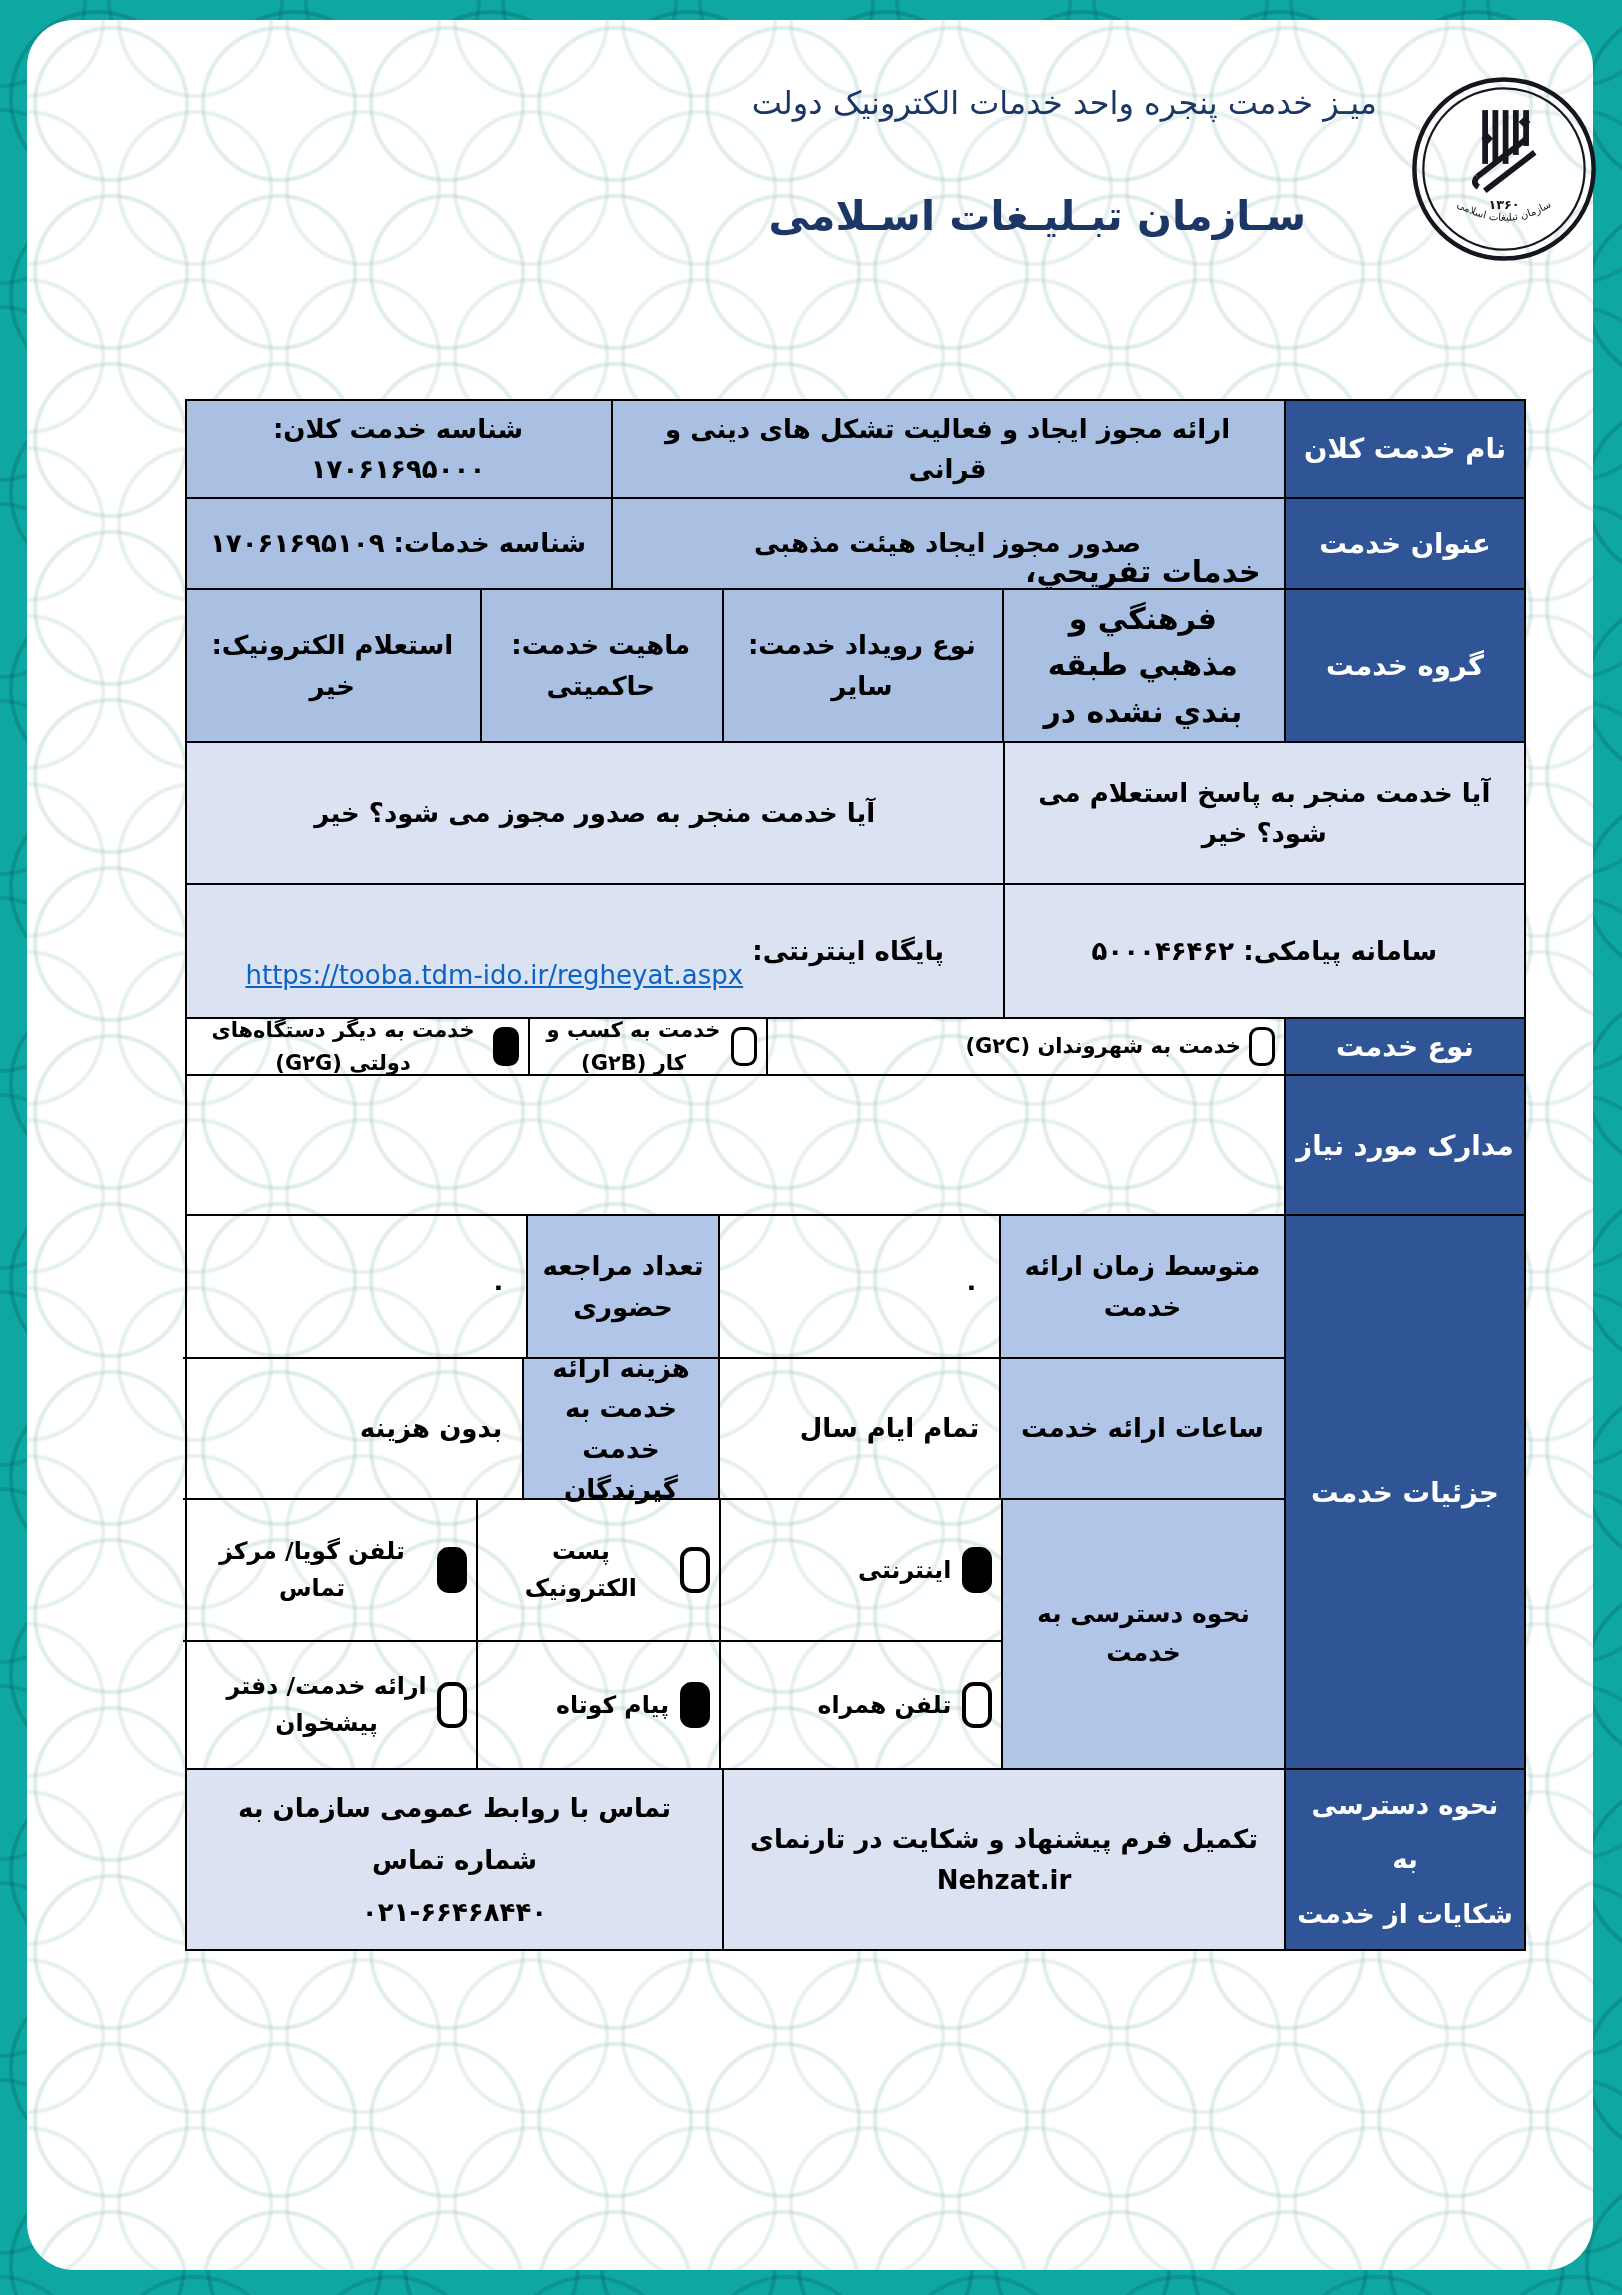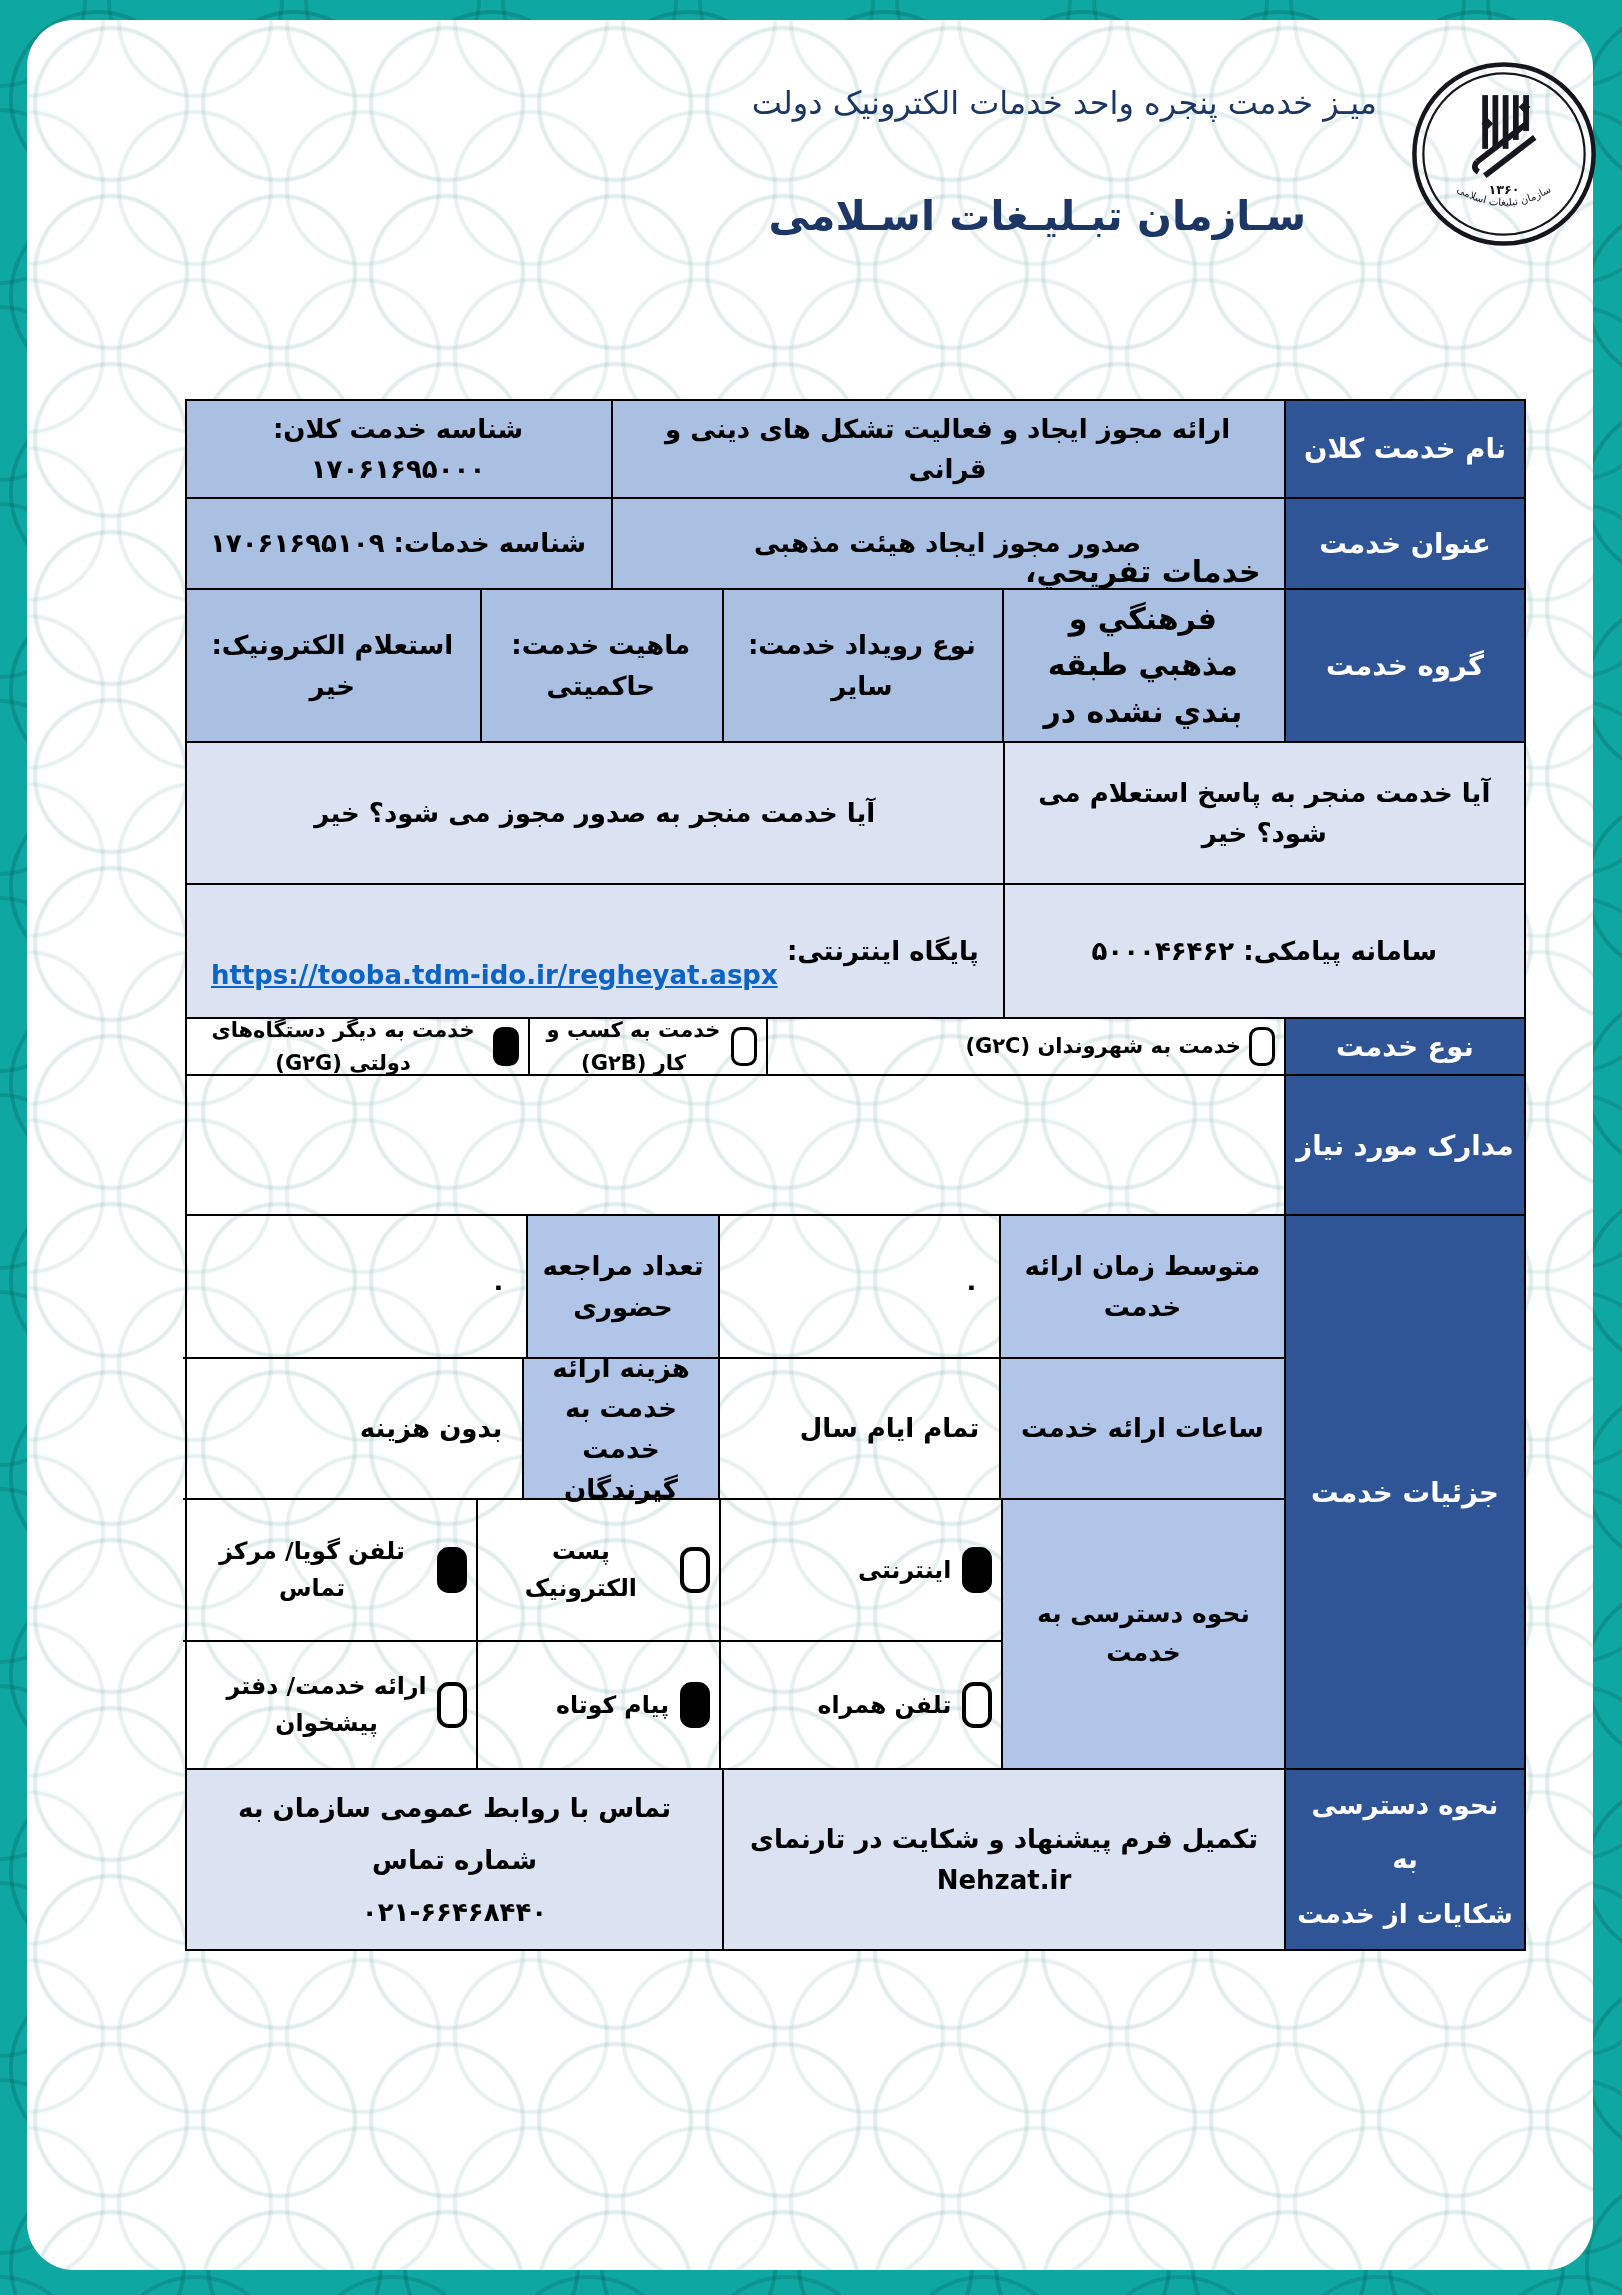--- a/index.html
+++ b/index.html
@@ -23,21 +23,21 @@
     background-position:0 0,84px 84px;
   }
   .title1{
     position:absolute;top:84px;right:245px;
     font-size:32px;font-weight:normal;color:#1c3766;letter-spacing:-0.7px;
   }
   .title2{
     position:absolute;top:192px;right:316px;
     font-size:41px;font-weight:bold;color:#1c3766;letter-spacing:-0.7px;
   }
-  .logo{position:absolute;top:58px;left:1409px;width:192px;height:192px;}
+  .logo{position:absolute;top:73px;left:1409px;width:192px;height:192px;}
 
   
   .dtable{
     position:absolute;left:186px;top:399px;width:1341px;
     border:2.6px solid #000;display:flex;flex-direction:column;
     box-sizing:border-box;color:#000;
   }
   .trow{display:flex;flex-direction:row;}
   .trow+.trow{border-top:2px solid #000;}
   .trow>*+*, .drow>*+*, .arow>*+*{border-right:2px solid #000;}
@@ -56,21 +56,21 @@
   .lab{background:#b1c5e8;}
   .light{background:#dbe2f1;}
   .dcol,.acol{display:flex;flex-direction:column;box-sizing:border-box;}
   .drow,.arow{display:flex;flex-direction:row;box-sizing:border-box;}
   .value-right{justify-content:flex-start;text-align:right;padding-right:19.7px;}
   .check-cell{justify-content:flex-start;padding-right:9.2px;gap:10.5px;font-size:23.6px;}
   .chk{width:30px;height:46px;border:4.6px solid #000;border-radius:11.8px;background:#fff;flex:none;box-sizing:border-box;}
   .chk-sm{width:26px;height:39px;border:3.9px solid #000;border-radius:9.8px;}
   .chk.filled{background:#000;}
   .typecell{font-size:21px;gap:7.9px;}
-  .link{color:#0b63c5;text-decoration:underline;font-weight:bold;margin-top:48px;}
+  .link{color:#0b63c5;text-decoration:underline;font-weight:normal;margin-top:48px;}
   .weblabel{font-weight:bold;}
   .doc-empty{background:transparent;}
 </style>
 </head>
 <body>
 
 <div class="canvas">
   <div class="card"></div>
 
   <div class="title1">میـز خدمت پنجره واحد خدمات الکترونیک دولت</div>

